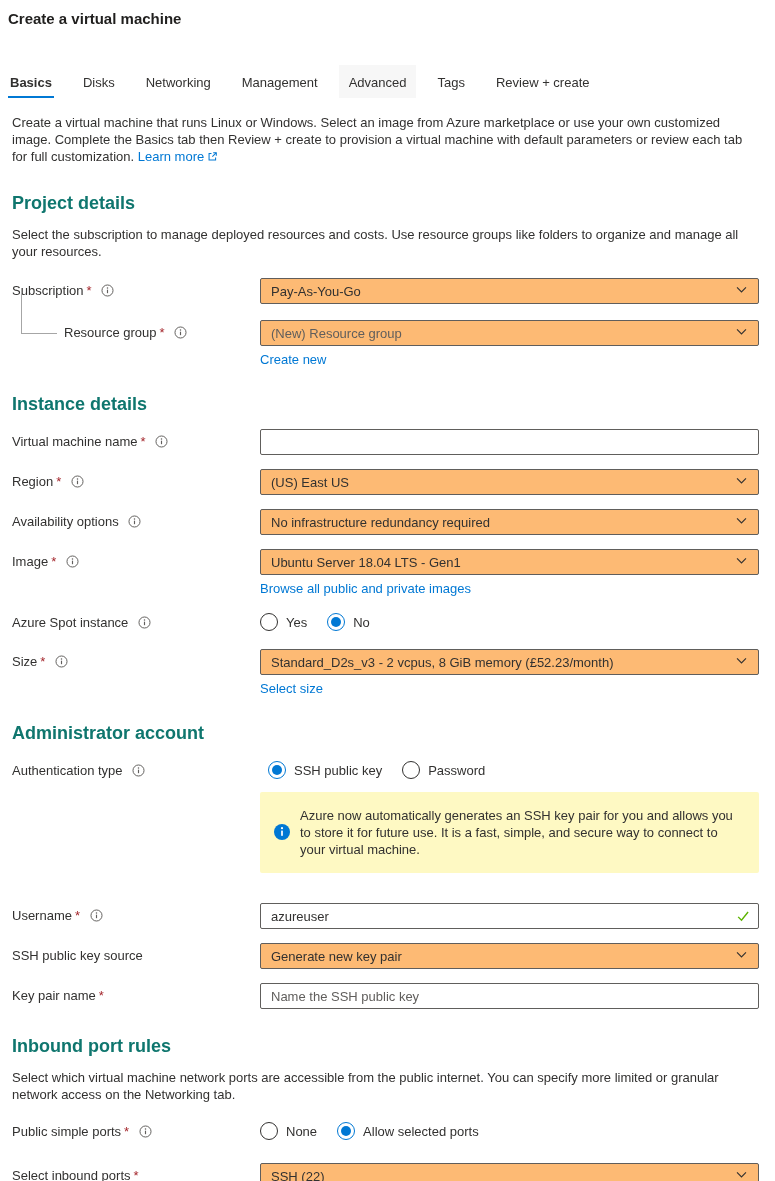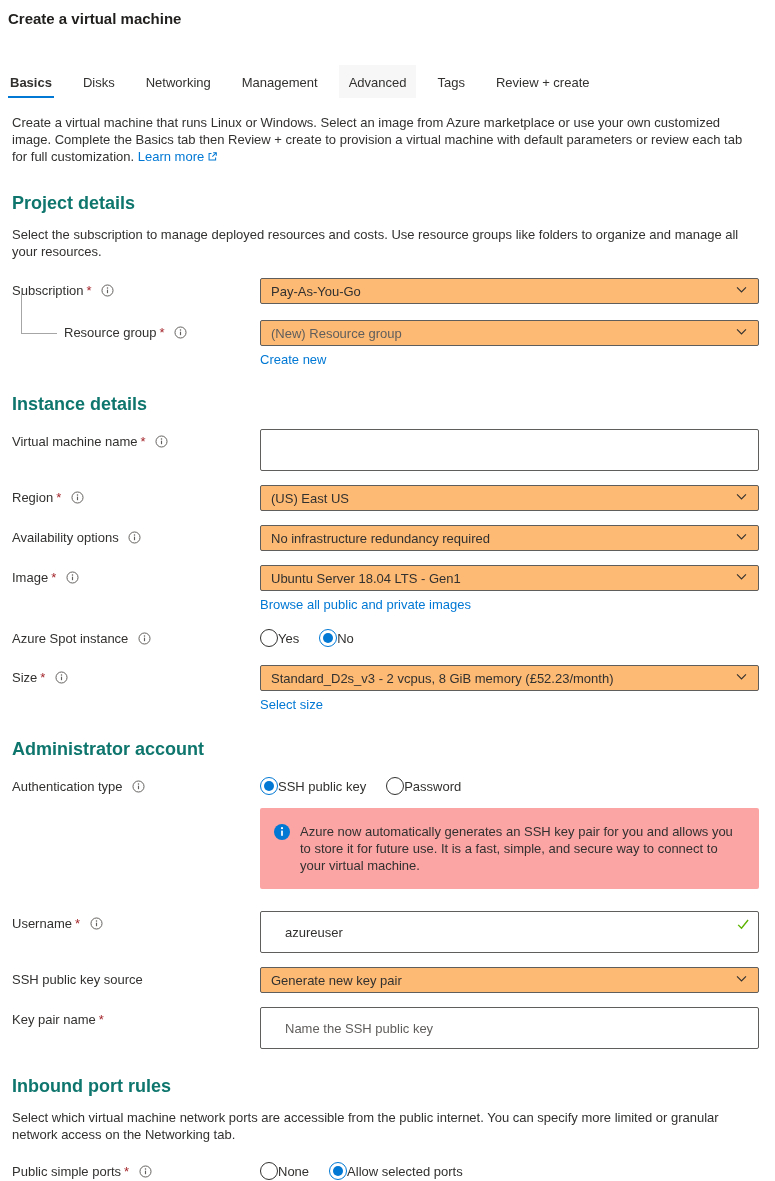--- a/index.html
+++ b/index.html
@@ -54,24 +54,24 @@
     align-items: center;
     justify-content: space-between;
     padding: 0 10px;
     cursor: pointer;
   }
   .select .value { overflow: hidden; white-space: nowrap; text-overflow: ellipsis; }
   .value.placeholder { color: #605e5c; }
 
   .text-input {
     width: 100%;
-    height: 42px;
+    height: 26px;
     border: 1px solid #605e5c;
     border-radius: 2px;
-    padding: 0 28px 0 24px;
+    padding: 0 28px 0 10px;
     font: inherit;
     color: #323130;
     outline: none;
   }
   .text-input::placeholder { color: #605e5c; opacity: 1; }
   .input-wrap { position: relative; }
   .check-icon { position: absolute; right: 9px; top: 6px; }
 
   .under-link { display: inline-block; margin-top: 6px; }
 
@@ -98,30 +98,30 @@
     justify-content: center;
     flex: 0 0 18px;
   }
   .radio.selected { border-color: #0078d4; }
   .radio.selected::after {
     content: "";
     width: 10px; height: 10px;
     border-radius: 50%;
     background: #0078d4;
   }
-  .opt-label { }
+  .opt-label { margin-left: 8px; }
 
   .info-box {
-    background: #fca5a5;
+    background: #fef9c3;
     border-radius: 2px;
     padding: 15px 18px 15px 14px;
     display: flex;
-    align-items: flex-start;
+    align-items: center;
     margin-top: 2px;
-    margin-bottom: 12px;
+    margin-bottom: 20px;
   }
   .info-box-icon { flex: 0 0 16px; margin-right: 10px; margin-top: 1px; }
   .info-box-text { line-height: 17px; }
 </style>
 </head>
 <body>
 
 <div class="page">
 
   <h1 class="page-title">Create a virtual machine</h1>
@@ -304,21 +304,21 @@
                 <path d="M2.5 5.5 L8 11 L13.5 5.5" fill="none" stroke="#323130" stroke-width="1.4"></path>
               </svg></span>
         </div>
         <a class="link under-link">Select size</a>
       </div>
     </div>
 
     <h3 class="section-heading" style="margin-left:0;">Administrator account</h3>
     <div style="height:14px;"></div>
 
-    <div class="row" style="margin-bottom:10px;">
+    <div class="row" style="margin-bottom:10px;gap:8px;">
       <div class="label-cell">
         <span>Authentication type</span>
         <button class="info-btn"><svg width="13" height="13" viewBox="0 0 16 16">
               <circle cx="8" cy="8" r="6.8" fill="none" stroke="#605e5c" stroke-width="1.2"></circle>
               <rect x="7.3" y="7" width="1.4" height="4.3" fill="#605e5c"></rect>
               <circle cx="8" cy="4.9" r="0.95" fill="#605e5c"></circle>
             </svg></button>
       </div>
       <div class="control-cell">
         <div class="radio-group">

